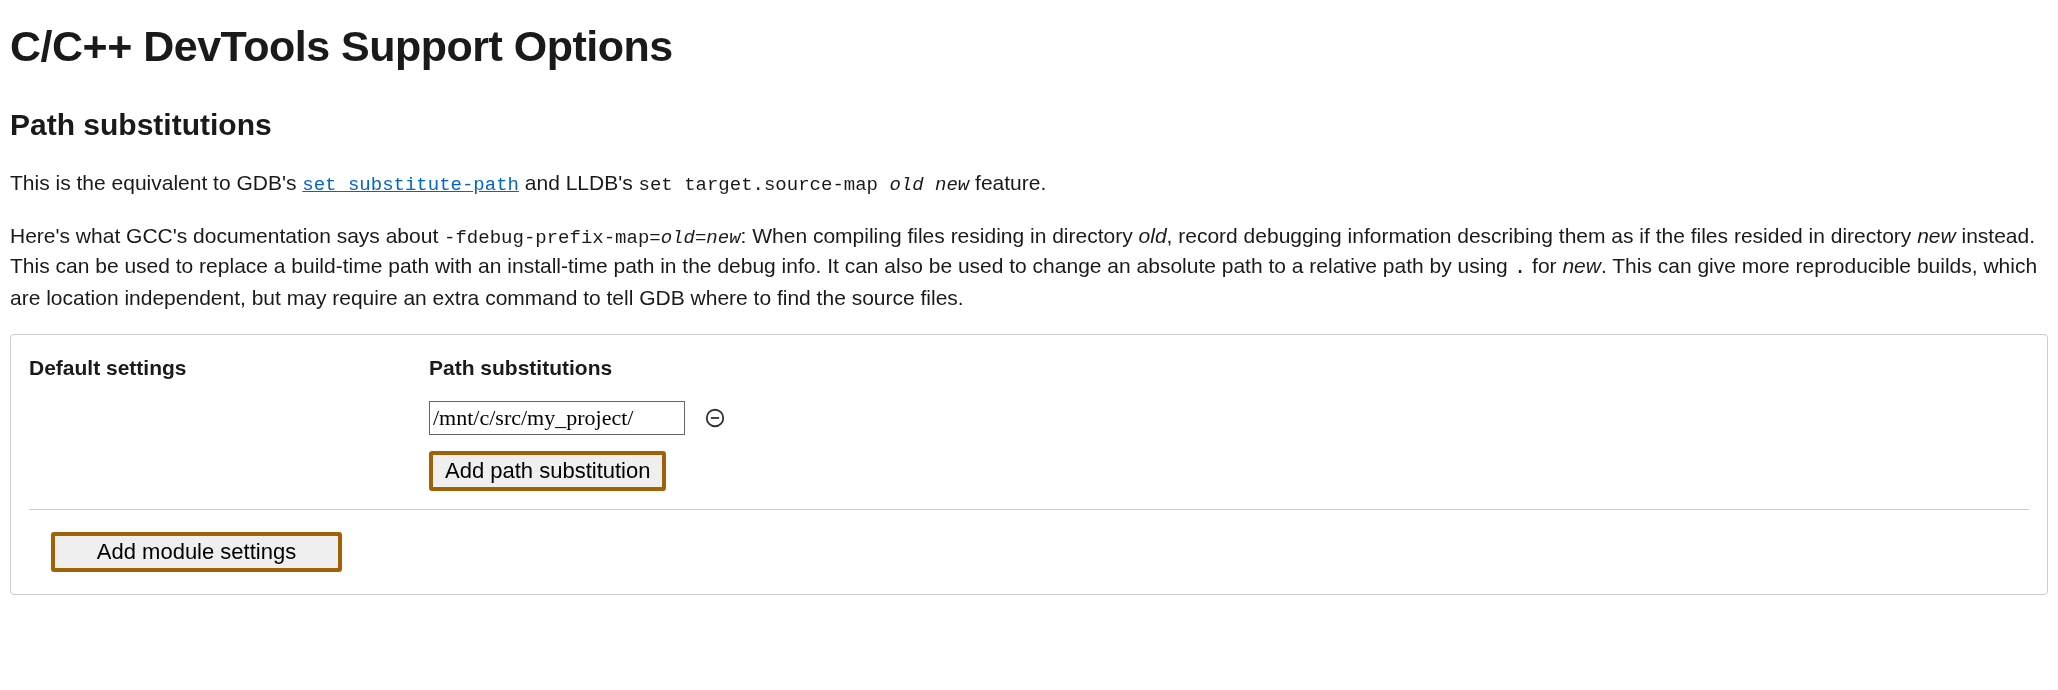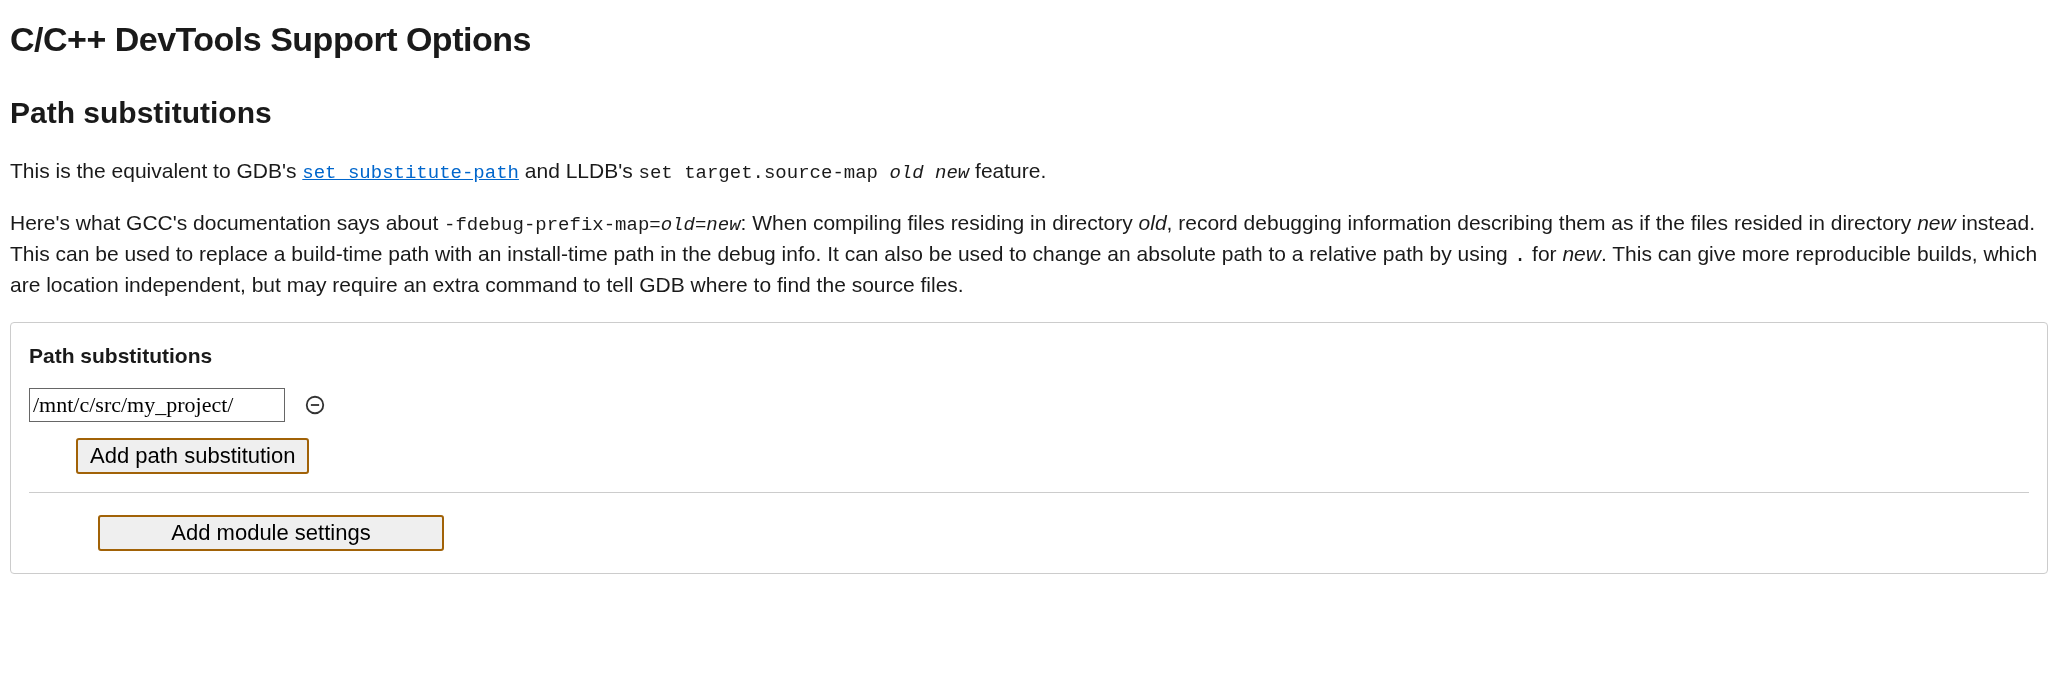--- a/index.html
+++ b/index.html
@@ -6,21 +6,21 @@
     body {
       margin: 0;
       padding: 8px 10px;
       font-family: "Segoe UI", Arial, sans-serif;
       font-size: 21px;
       color: #1a1a1a;
       background: #fff;
       line-height: 1.4;
     }
     h1 {
-      font-size: 34px;
+      font-size: 43px;
       font-weight: 700;
       margin: 8px 0 28px 0;
       letter-spacing: -0.5px;
     }
     h2 {
       font-size: 30px;
       font-weight: 700;
       margin: 0 0 22px 0;
     }
     p {
@@ -95,55 +95,57 @@
     }
     .remove-icon svg {
       width: 22px;
       height: 22px;
     }
     button {
       font-family: "Segoe UI", Arial, sans-serif;
       font-size: 22px;
       padding: 3px 12px;
       background: #efefef;
-      border: 2px solid #a16207;
+      border: 4px solid #a16207;
       border-radius: 3px;
       cursor: pointer;
-      margin-left: 47px;
     }
     hr.divider {
       border: none;
       border-top: 1px solid #ccc;
       margin: 18px 0 22px 0;
     }
     .add-module-wrap {
       padding-left: 22px;
     }
     .add-module-wrap button {
-      width: 346px;
+      width: 291px;
       text-align: center;
     }
   </style>
 </head>
 <body>
 
 <h1>C/C++ DevTools Support Options</h1>
 
 <h2>Path substitutions</h2>
 
 <p>
   <span>This is the equivalent to GDB's </span><a href="#" class="mono">set substitute-path</a><span> and LLDB's </span><span class="mono">set target.source-map </span><em class="mono-italic">old</em><span class="mono"> </span><em class="mono-italic">new</em><span> feature.</span>
 </p>
 
 <p>
   <span>Here's what GCC's documentation says about </span><span class="mono">-fdebug-prefix-map=</span><em class="mono-italic">old</em><span class="mono">=</span><em class="mono-italic">new</em><span>: When compiling files residing in directory </span><em class="serif-italic">old</em><span>, record debugging information describing them as if the files resided in directory </span><em class="serif-italic">new</em><span> instead. This can be used to replace a build-time path with an install-time path in the debug info. It can also be used to change an absolute path to a relative path by using </span><span class="dot">.</span><span> for </span><em class="serif-italic">new</em><span>. This can give more reproducible builds, which are location independent, but may require an extra command to tell GDB where to find the source files.</span>
 </p>
 
 <div class="settings-box">
   <div class="settings-row">
+    <div class="settings-left">
+      <div class="section-label">Default settings</div>
+    </div>
     <div class="settings-right">
       <div class="section-label">Path substitutions</div>
       <div class="path-inputs">
         <input type="text" value="/mnt/c/src/my_project/" style="">
         <span class="remove-icon">
           <svg viewBox="0 0 24 24" fill="none" stroke="#333" stroke-width="2">
             <circle cx="12" cy="12" r="9"></circle>
             <line x1="7.5" y1="12" x2="16.5" y2="12"></line>
           </svg>
         </span>

